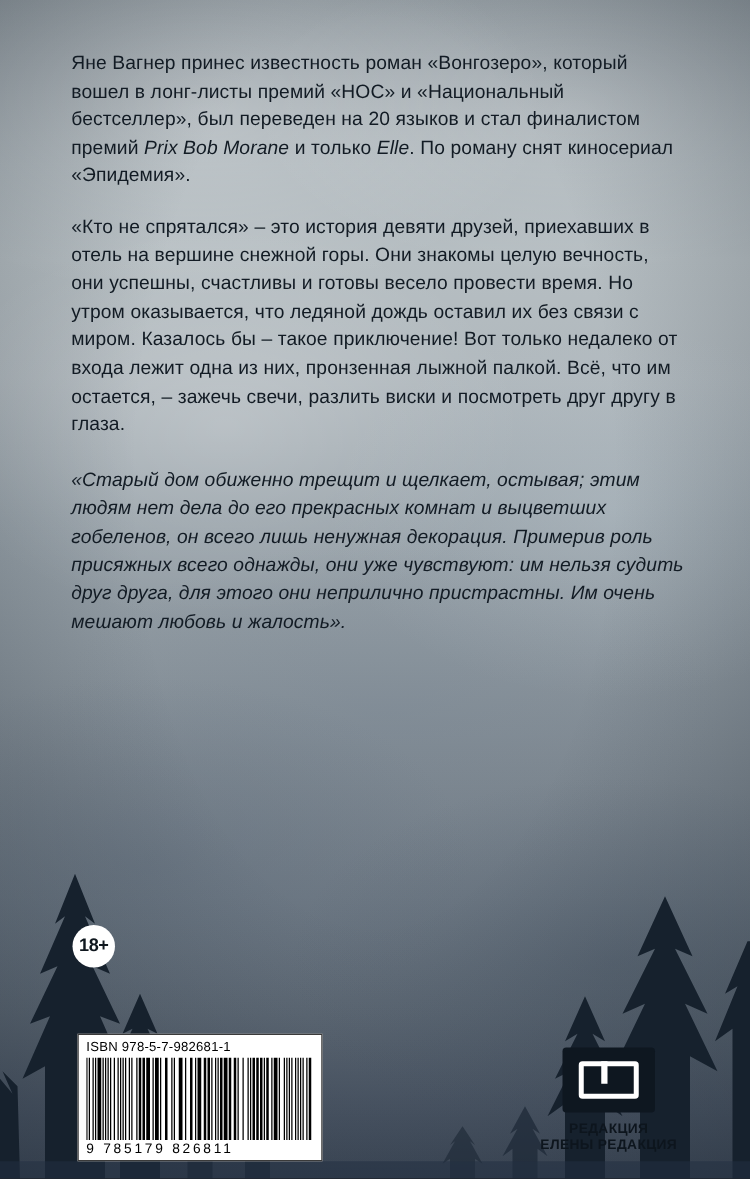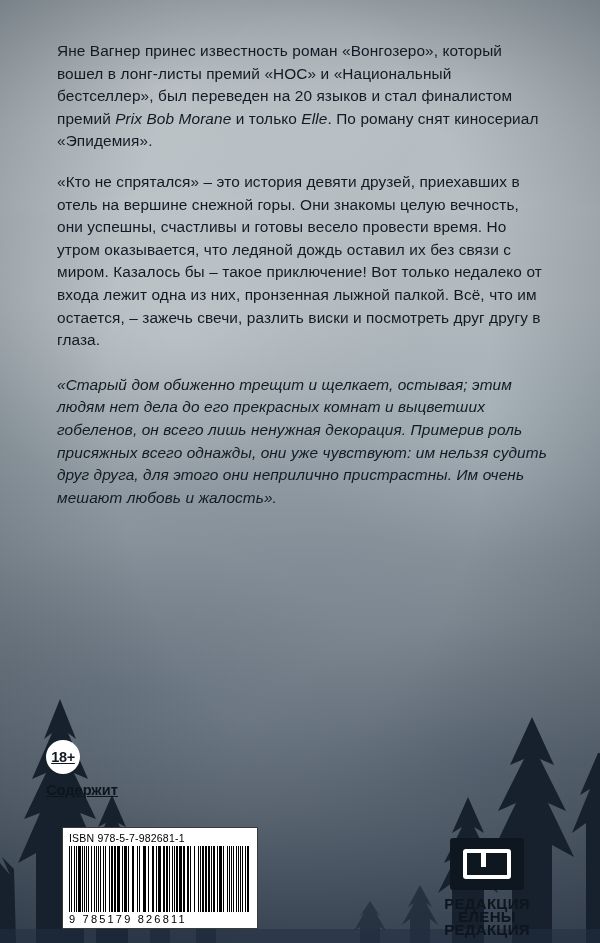--- a/index.html
+++ b/index.html
@@ -96,24 +96,23 @@
   .para:last-child { margin-bottom: 0; }
   .para em { font-style: italic; }
   .quote {
     font-style: italic;
     margin-top: 22px;
   }
 
   
   .age-wrap {
     position: absolute;
-    left: 46px;
+    left: 58px;
     top: 740px;
     color: #0d151d;
-    text-decoration: underline;
   }
   .age-badge {
     width: 34px;
     height: 34px;
     border-radius: 50%;
     background: #ffffff;
     color: #10181f;
     font-size: 14.5px;
     font-weight: bold;
     display: flex;
@@ -199,21 +198,21 @@
     border-left-width: 4px;
   }
   .pub-mark::after {
     content: "";
     position: absolute;
     left: 31px; top: 11px;
     width: 5px; height: 18px;
     background: #ffffff;
   }
   .pub-name {
-    font-size: 15px;
+    font-size: 11px;
     font-weight: bold;
     line-height: 13px;
     color: #0d151d;
     letter-spacing: 0.3px;
   }
 </style>
 </head>
 <body>
 
 <div id="cover">
@@ -253,21 +252,20 @@
     <p class="para">
       <span>Яне Вагнер принес известность роман «Вонгозеро», который вошел в лонг-листы премий «НОС» и «Национальный бестселлер», был переведен на 20 языков и стал финалистом премий </span><em>Prix Bob Morane</em><span> и только </span><em>Elle</em><span>. По роману снят киносериал «Эпидемия».</span>
     </p>
     <p class="para">«Кто не спрятался» – это история девяти друзей, приехавших в отель на вершине снежной горы. Они знакомы целую вечность, они успешны, счастливы и готовы весело провести время. Но утром оказывается, что ледяной дождь оставил их без связи с миром. Казалось бы – такое приключение! Вот только недалеко от входа лежит одна из них, пронзенная лыжной палкой. Всё, что им остается, – зажечь свечи, разлить виски и посмотреть друг другу в глаза.</p>
     <p class="para quote">«Старый дом обиженно трещит и щелкает, остывая; этим людям нет дела до его прекрасных комнат и выцветших гобеленов, он всего лишь ненужная декорация. Примерив роль присяжных всего однажды, они уже чувствуют: им нельзя судить друг друга, для этого они неприлично пристрастны. Им очень мешают любовь и жалость».</p>
   </div>
 
   <div class="age-wrap">
     <div class="age-badge">18+</div>
     <div class="warn">
-      <div>Содержит</div>
     </div>
   </div>
 
   <div class="barcode-box">
     <div class="isbn-text">ISBN 978-5-7-982681-1</div>
     <div class="bars" id="bars">
         <span style="width: 1px;"></span>
         <span style="width: 1px; background: transparent;"></span>
         <span style="width: 1px;"></span>
         <span style="width: 2px; background: transparent;"></span>

